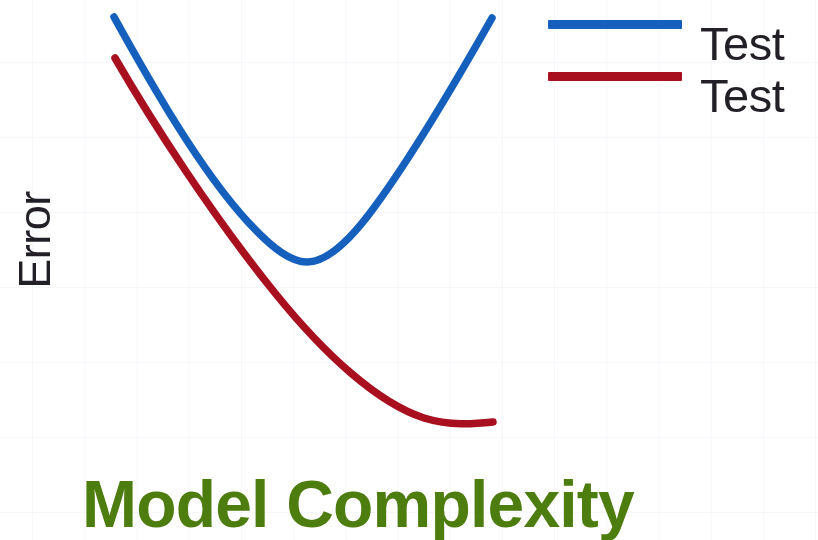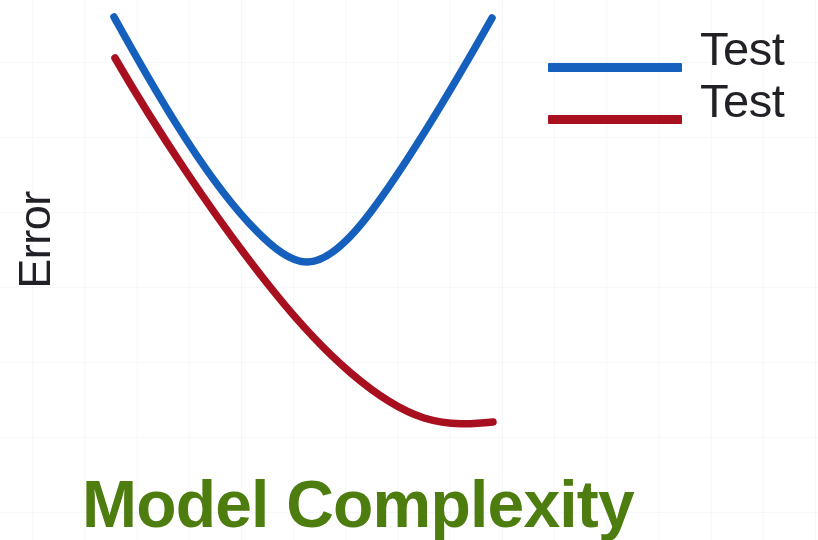--- a/index.html
+++ b/index.html
@@ -64,21 +64,21 @@
   }
   
   #legend {
     position: absolute;
     left: 548px;
     top: 20px;
     width: 266px;
   }
   .legend-row {
     display: flex;
-    align-items: flex-end;
+    align-items: flex-start;
     height: 52px;
   }
   .legend-swatch {
     width: 134px;
     height: 9px;
     border-radius: 1px;
     flex: 0 0 auto;
   }
   .legend-label {
     margin-left: 18px;

